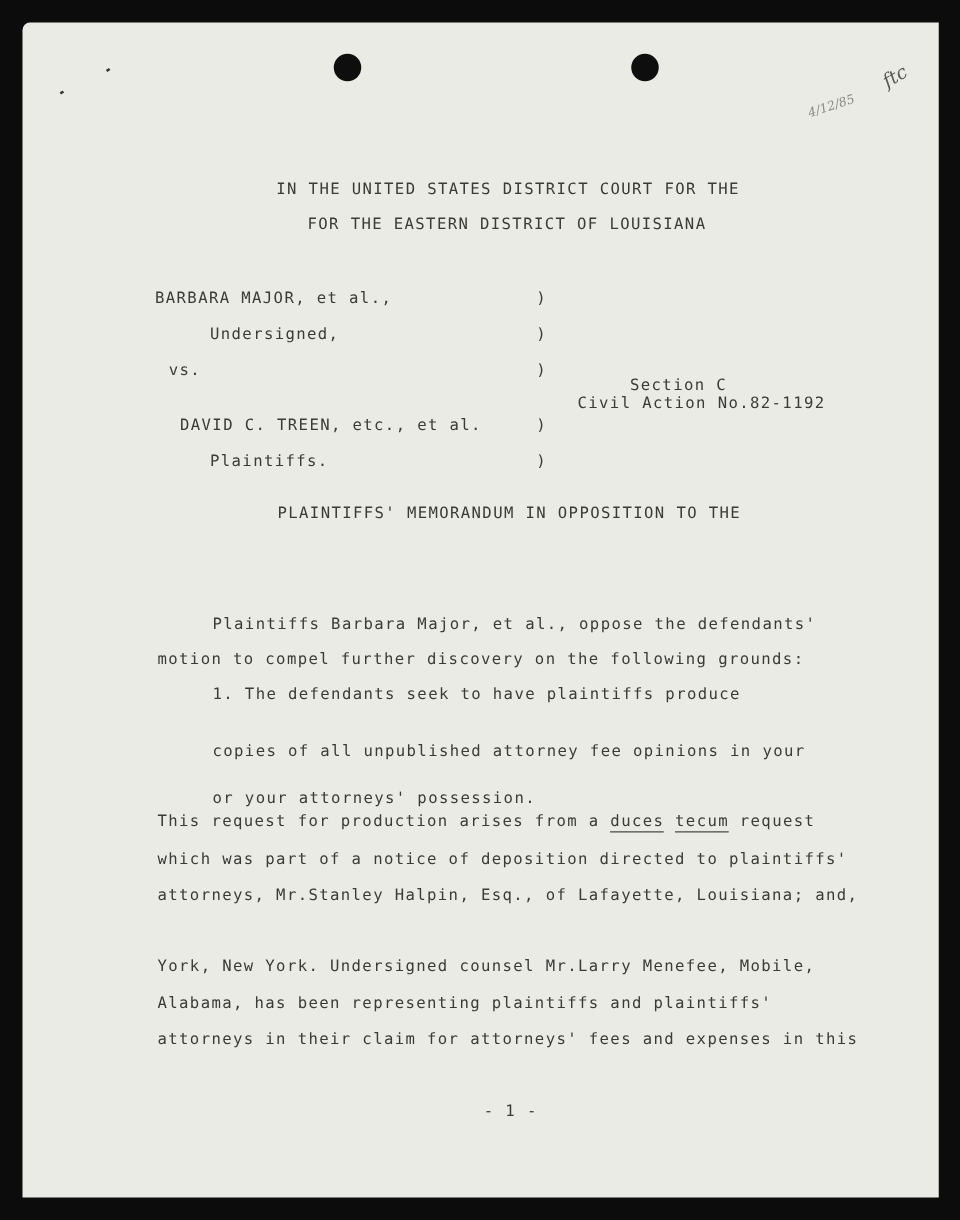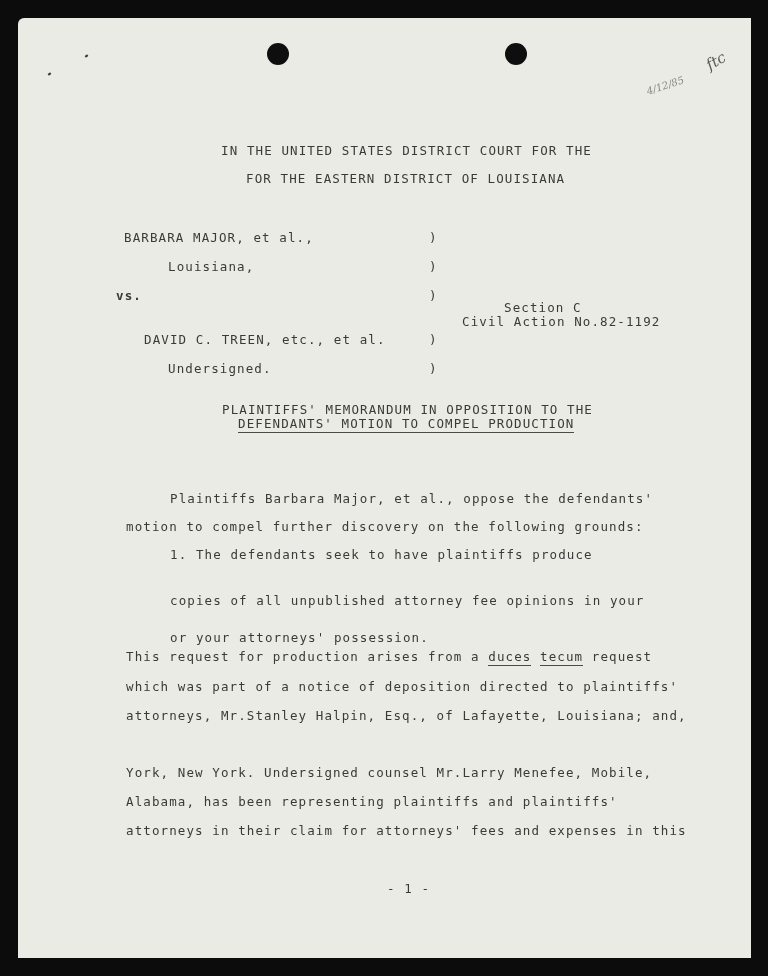--- a/index.html
+++ b/index.html
@@ -66,36 +66,35 @@
 
   <div class="handwriting" style="left:628px; top:62px; font-size:10px; transform:rotate(-18deg);">4/12/85</div>
   <div class="handwriting" style="left:688px; top:34px; font-size:15px; transform:rotate(-30deg); color:#5a5a56;">ftc</div>
 
   <div class="t" style="left:203px; top:127px;">IN THE UNITED STATES DISTRICT COURT FOR THE</div>
   <div class="t" style="left:228px; top:155px;">FOR THE EASTERN DISTRICT OF LOUISIANA</div>
 
   <div class="t" style="left:106px; top:214px;">BARBARA MAJOR, et al.,</div>
   <div class="t" style="left:411px; top:214px;">)</div>
 
-  <div class="t" style="left:150px; top:243px;">Louisiana,</div>
+  <div class="t" style="left:150px; top:243px;">Undersigned,</div>
   <div class="t" style="left:411px; top:243px;">)</div>
 
-  <div class="t" style="left:98px; top:272px;font-weight:bold;">vs.</div>
+  <div class="t" style="left:117px; top:272px;">vs.</div>
   <div class="t" style="left:411px; top:272px;">)</div>
   <div class="t" style="left:444px; top:270px;margin-top:28px;">Civil Action No.82-1192</div>
   <div class="t" style="left:486px; top:284px;">Section C</div>
 
   <div class="t" style="left:106px; top:316px;padding-left:20px;">DAVID C. TREEN, etc., et al.</div>
   <div class="t" style="left:411px; top:316px;">)</div>
 
-  <div class="t" style="left:150px; top:345px;">Undersigned.</div>
+  <div class="t" style="left:150px; top:345px;">Plaintiffs.</div>
   <div class="t" style="left:411px; top:345px;">)</div>
 
   <div class="t" style="left:204px; top:386px;">PLAINTIFFS' MEMORANDUM IN OPPOSITION TO THE</div>
-  <div class="t u" style="left:220px; top:400px;">DEFENDANTS' MOTION TO COMPEL PRODUCTION</div>
 
   <div class="t" style="left:152px; top:475px;">Plaintiffs Barbara Major, et al., oppose the defendants'</div>
   <div class="t" style="left:108px; top:503px;">motion to compel further discovery on the following grounds:</div>
   <div class="t" style="left:152px; top:531px;">1. The defendants seek to have plaintiffs produce</div>
 
   <div class="t" style="left:152px; top:577px;">copies of all unpublished attorney fee opinions in your</div>
   <div class="t" style="left:152px; top:566px;margin-top:48px;">or your attorneys' possession.</div>
 
   <div class="t" style="left:108px; top:633px;"><span>This request for production arises from a </span><span class="u">duces</span><span> </span><span class="u">tecum</span><span> request</span></div>
   <div class="t" style="left:108px; top:663px;">which was part of a notice of deposition directed to plaintiffs'</div>

